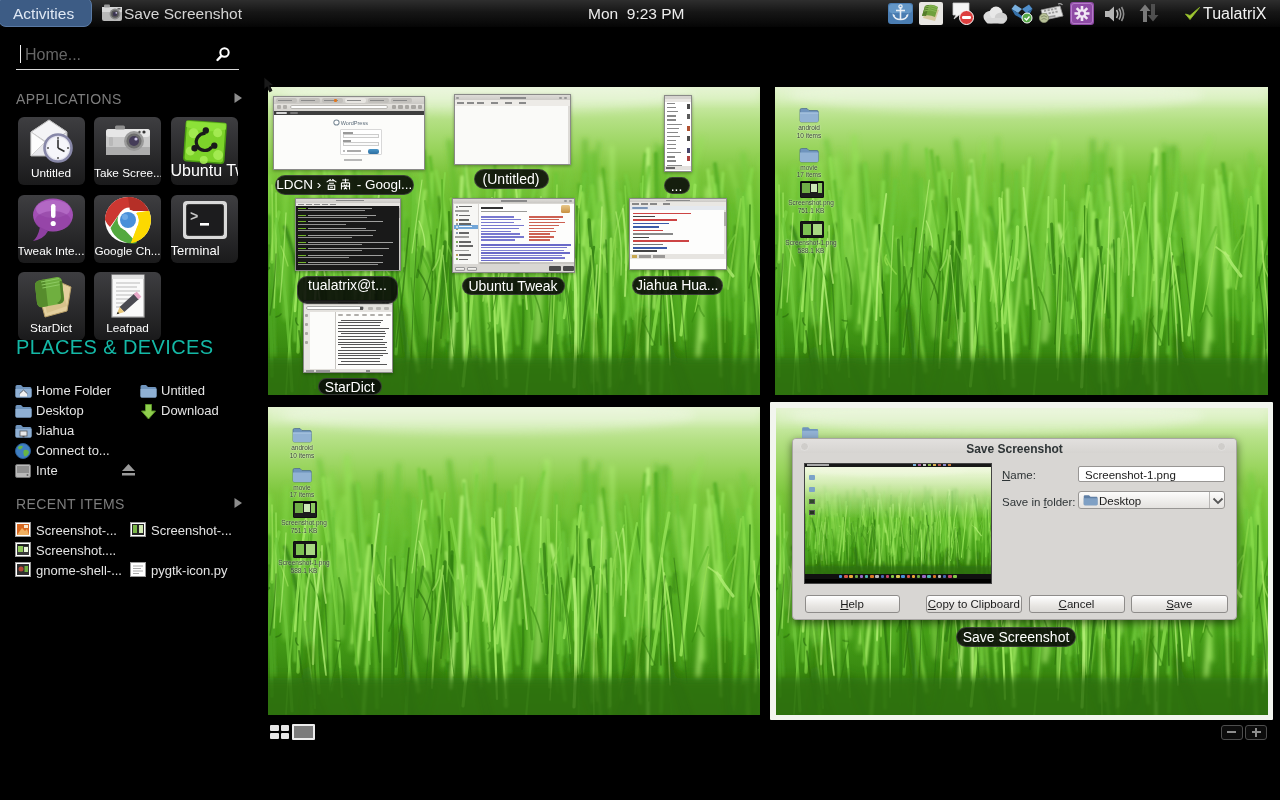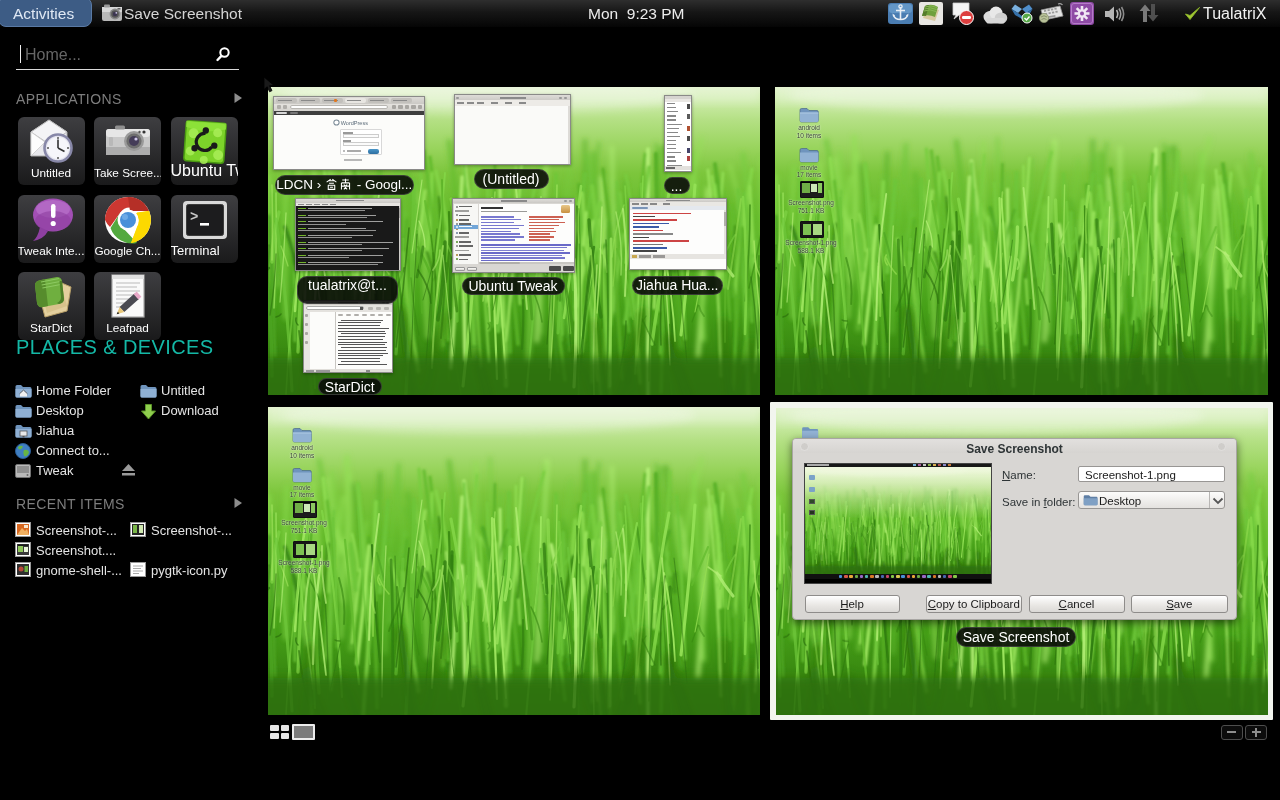--- a/index.html
+++ b/index.html
@@ -702,21 +702,21 @@
 <path d="M3 4 Q6 2 8 3.5 Q7 6 4.5 6.5 Q3 6 3 4 Z" fill="#67b544"></path>
 <path d="M9 7 Q13 6 14 9 Q13 13 9.5 13.5 Q7.5 10 9 7 Z" fill="#67b544"></path>
 <circle cx="8" cy="8" r="7.5" fill="none" stroke="#2b5e96" stroke-width="1"></circle>
 </svg>
 <span class="itm" style="left:36px;top:443px">Connect to...</span>
 <svg width="16" height="14" viewBox="0 0 16 14" style="left:15px;top:464px">
 <rect x="0.5" y="0.5" width="15" height="13" rx="1.5" fill="#b9b9b9" stroke="#777" stroke-width="0.8"></rect>
 <rect x="2" y="2" width="12" height="7" fill="#8f8f8f"></rect>
 <circle cx="12.5" cy="11" r="1" fill="#666"></circle>
 </svg>
-<span class="itm" style="left:36px;top:463px">Tweak</span>
+<span class="itm" style="left:36px;top:463px">Inte</span>
 <svg width="17" height="14" viewBox="0 0 17 14" style="left:140px;top:384px">
     <path d="M0.5 2.5 Q0.5 1 2 1 H6 L8 3 H15 Q16.5 3 16.5 4.5 V12 Q16.5 13.5 15 13.5 H2 Q0.5 13.5 0.5 12 Z" fill="#6f94bd"></path>
     <path d="M0.5 5 H16.5 V12 Q16.5 13.5 15 13.5 H2 Q0.5 13.5 0.5 12 Z" fill="#8fb0d4"></path>
   </svg>
 <span class="itm" style="left:161px;top:383px">Untitled</span>
 <svg width="15" height="16" viewBox="0 0 15 16" style="left:141px;top:404px">
 <path d="M4.5 0.5 H10.5 V7 H14.5 L7.5 15 L0.5 7 H4.5 Z" fill="#8fce4e" stroke="#5a9427" stroke-width="1"></path>
 </svg>
 <span class="itm" style="left:161px;top:403px">Download</span>
 <svg width="15" height="12" viewBox="0 0 15 12" style="left:121px;top:464px">

